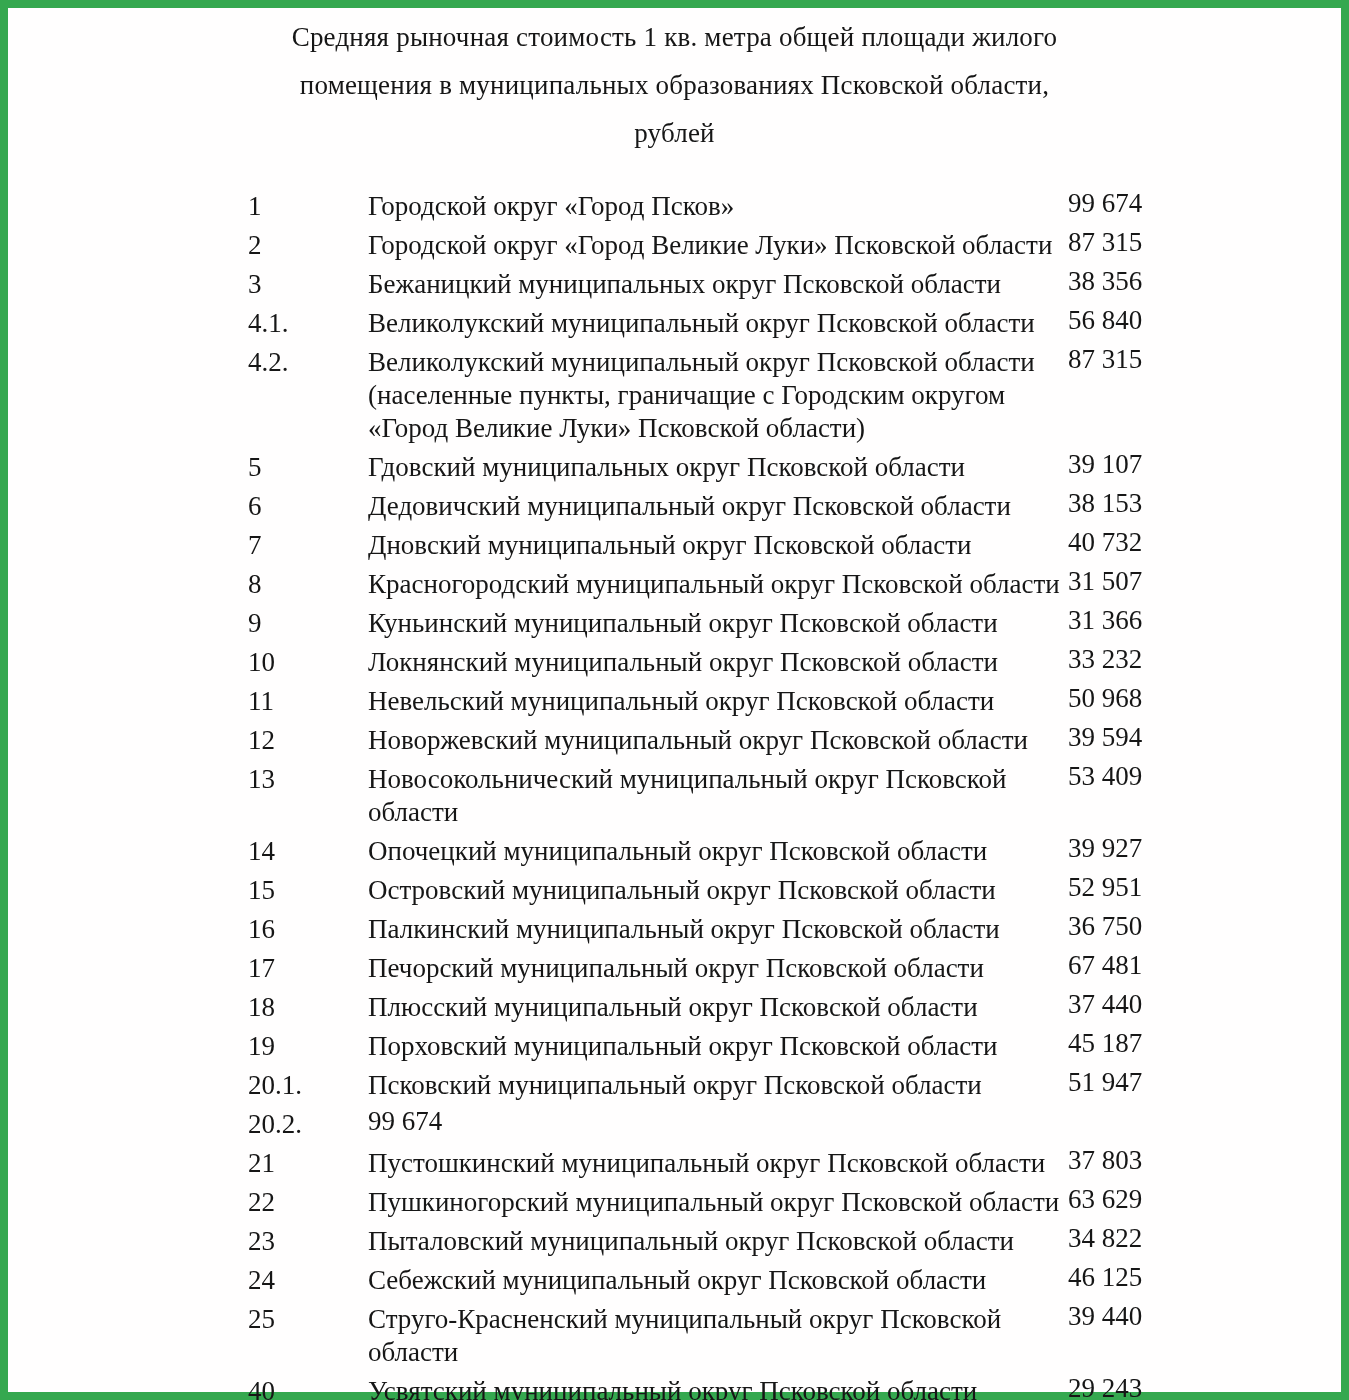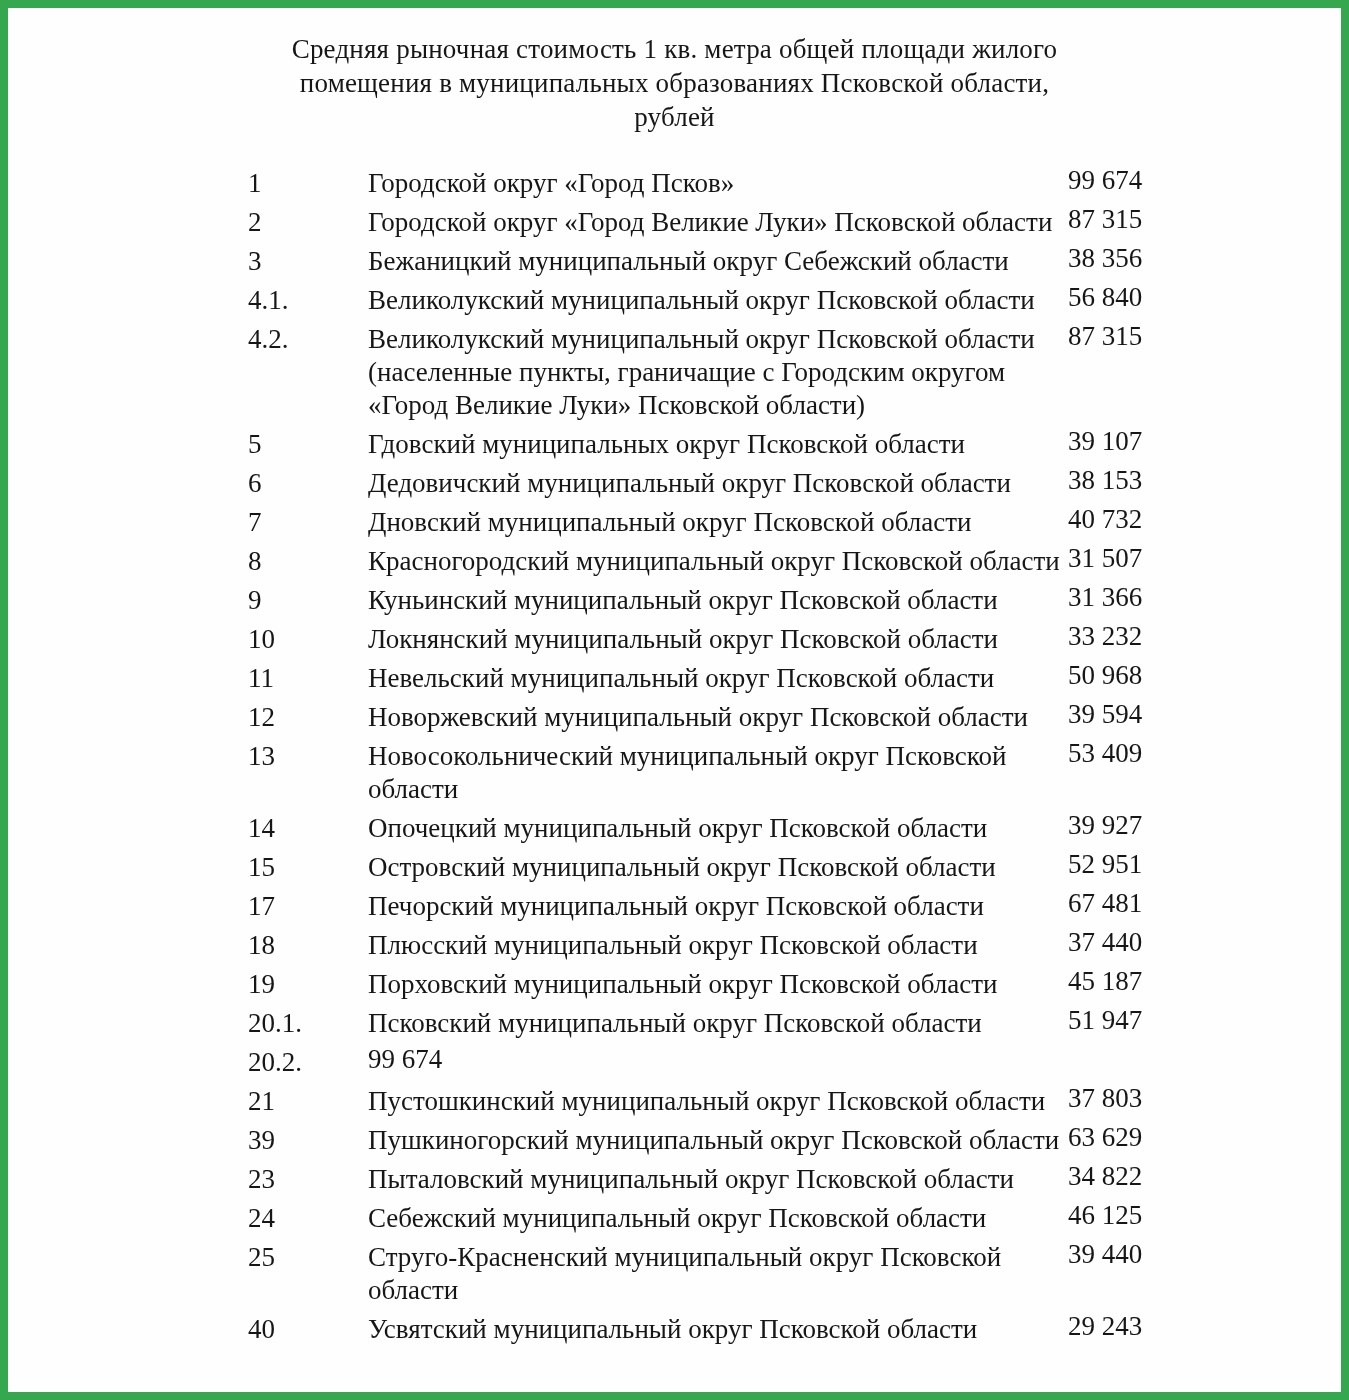--- a/index.html
+++ b/index.html
@@ -16,25 +16,25 @@
     color: #161616;
   }
   .page {
     position: absolute;
     inset: 0;
     box-sizing: border-box;
     border: 8px solid #35a84f;
     background: #fffefe;
   }
   .title {
-    margin: 24px auto 0 auto;
+    margin: 5px auto 0 auto;
     max-width: 835px;
     text-align: center;
     font-size: 27px;
-    line-height: 34px;
+    line-height: 48px;
     letter-spacing: 0.2px;
   }
   .list {
     margin-top: 30px;
   }
   .row {
     display: flex;
     align-items: flex-start;
     padding: 3px 0;
   }
@@ -73,21 +73,21 @@
   </div>
 
   <div class="row">
     <div class="col-num">2</div>
     <div class="col-name">Городской округ «Город Великие Луки» Псковской области</div>
     <div class="col-value">87 315</div>
   </div>
 
   <div class="row">
     <div class="col-num">3</div>
-    <div class="col-name">Бежаницкий муниципальный округ Себежский области</div>
+    <div class="col-name">Бежаницкий муниципальных округ Псковской области</div>
     <div class="col-value">38 356</div>
   </div>
 
   <div class="row">
     <div class="col-num">4.1.</div>
     <div class="col-name">Великолукский муниципальный округ Псковской области</div>
     <div class="col-value">56 840</div>
   </div>
 
   <div class="row">
@@ -155,20 +155,25 @@
     <div class="col-name">Опочецкий муниципальный округ Псковской области</div>
     <div class="col-value">39 927</div>
   </div>
 
   <div class="row">
     <div class="col-num">15</div>
     <div class="col-name">Островский муниципальный округ Псковской области</div>
     <div class="col-value">52 951</div>
   </div>
 
+  <div class="row">
+    <div class="col-num">16</div>
+    <div class="col-name">Палкинский муниципальный округ Псковской области</div>
+    <div class="col-value">36 750</div>
+  </div>
 
   <div class="row">
     <div class="col-num">17</div>
     <div class="col-name">Печорский муниципальный округ Псковской области</div>
     <div class="col-value">67 481</div>
   </div>
 
   <div class="row">
     <div class="col-num">18</div>
     <div class="col-name">Плюсский муниципальный округ Псковской области</div>
@@ -192,21 +197,21 @@
     <div class="col-value">99 674</div>
   </div>
 
   <div class="row">
     <div class="col-num">21</div>
     <div class="col-name">Пустошкинский муниципальный округ Псковской области</div>
     <div class="col-value">37 803</div>
   </div>
 
   <div class="row">
-    <div class="col-num">39</div>
+    <div class="col-num">22</div>
     <div class="col-name">Пушкиногорский муниципальный округ Псковской области</div>
     <div class="col-value">63 629</div>
   </div>
 
   <div class="row">
     <div class="col-num">23</div>
     <div class="col-name">Пыталовский муниципальный округ Псковской области</div>
     <div class="col-value">34 822</div>
   </div>
 

